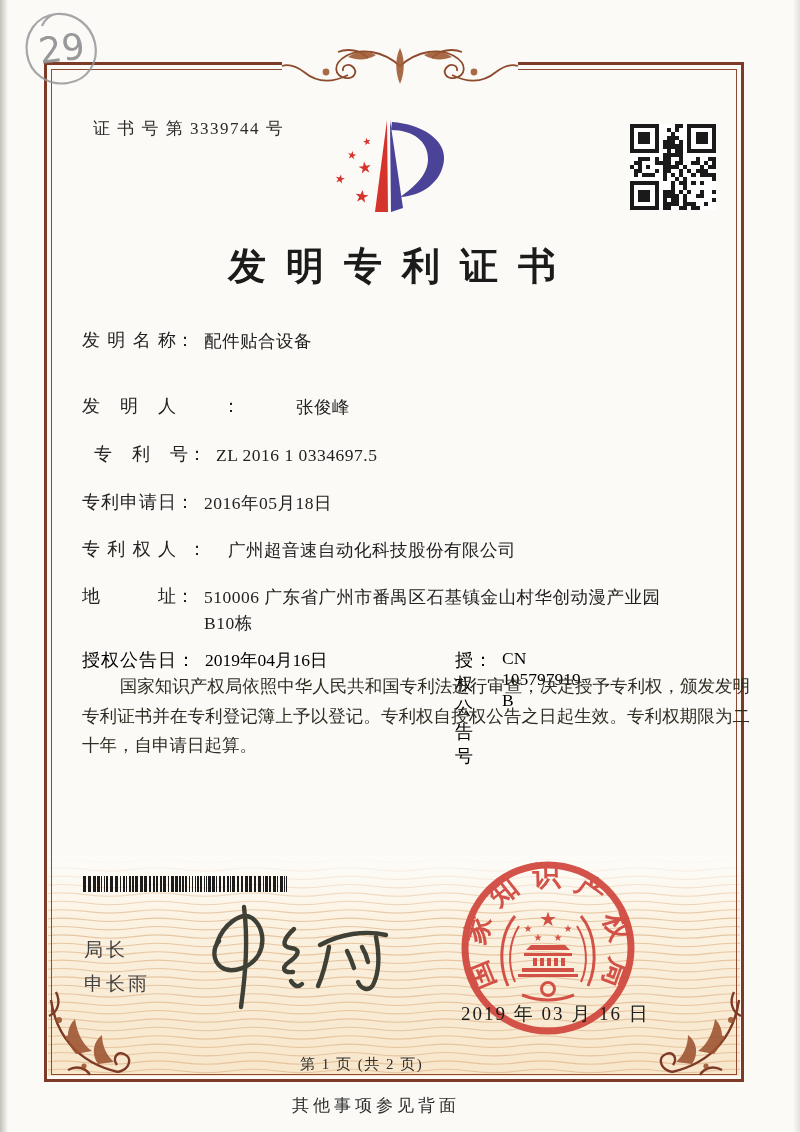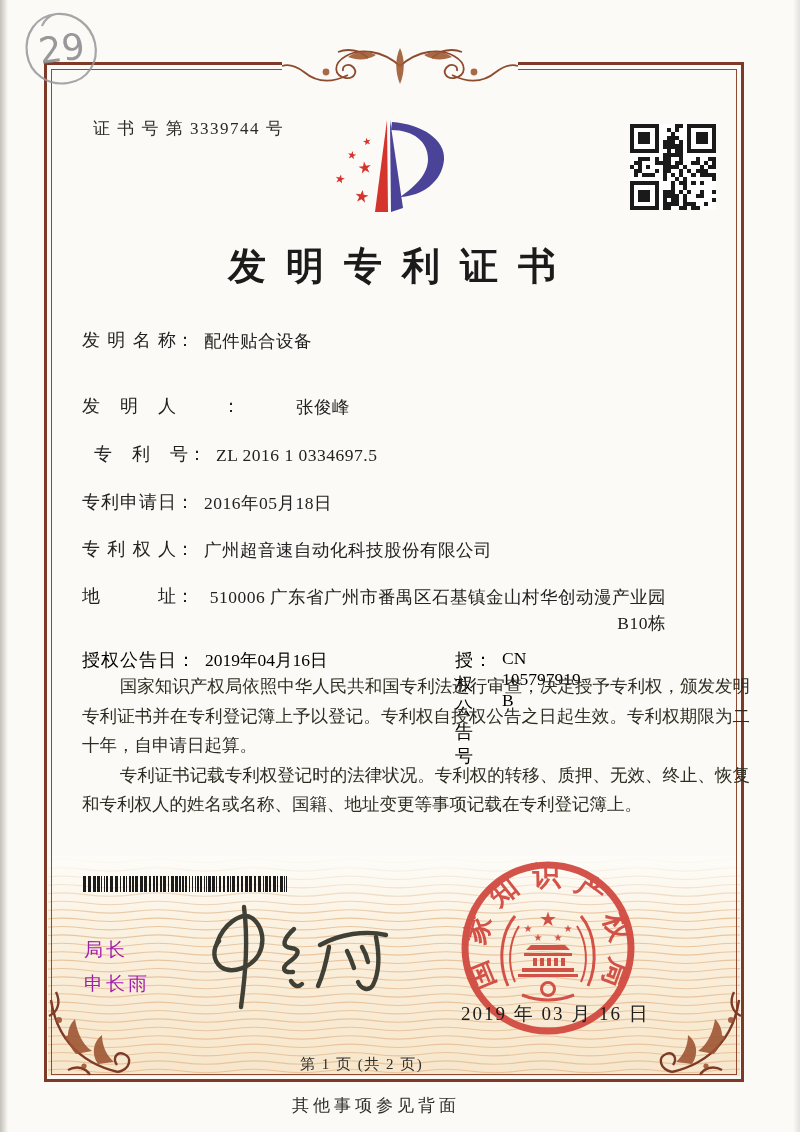--- a/index.html
+++ b/index.html
@@ -15,26 +15,26 @@
   
   .guilloche{left:48px;top:856px;width:692px;height:220px;z-index:1;background:linear-gradient(#fdf7ec,#f7e6ca);}
   .guilloche .fade{position:absolute;left:0;top:0;width:100%;height:62px;background:linear-gradient(#fdfcf8,rgba(253,252,248,0));}
   
   .cert-no{left:93px;top:117px;font-size:17px;letter-spacing:1.5px;color:#2a2a2a;z-index:4;}
   .title{left:0;top:241px;width:800px;text-align:center;font-size:38px;font-weight:bold;color:#1b1b1b;letter-spacing:20px;padding-left:4px;box-sizing:border-box;z-index:4;}
   .frow{left:82px;z-index:4;font-size:17.5px;color:#222;display:flex;align-items:flex-start;}
   .flabel{display:inline-block;width:94px;font-size:18px;text-align:justify;text-align-last:justify;color:#222;}
   .fcolon{display:inline-block;margin-right:10px;font-size:18px;}
   .fvalue{display:inline-block;letter-spacing:.5px;line-height:26px;}
-  .fvalue.addr{width:462px;text-align:right;}
+  .fvalue.addr{width:462px;}
   .grantrow{left:82px;top:638px;z-index:4;font-size:17.5px;display:flex;margin-top:10px;}
   .grant2{position:absolute;left:373px;top:0;display:flex;}
   .paras{left:82px;top:672px;width:668px;z-index:4;font-size:17.5px;line-height:29.5px;color:#2e2d22;text-align:justify;}
   .paras p{margin:0;text-indent:2.15em;}
-  .signer{left:84px;top:933px;z-index:4;font-family:Liberation Sans, sans-serif;font-size:19px;color:#a21caf;letter-spacing:3px;line-height:34px;}
+  .signer{left:84px;top:933px;z-index:4;font-family:Liberation Sans, sans-serif;font-size:19px;color:#404040;letter-spacing:3px;line-height:34px;}
   .seal-date{left:461px;top:1001px;z-index:6;font-size:19px;color:#1d1d1d;letter-spacing:2px;}
   .pagenum{left:300px;top:1055px;z-index:4;font-size:15px;letter-spacing:1.5px;color:#2f2f2f;}
   .footer-note{left:292px;top:1094px;z-index:4;font-size:17px;letter-spacing:4px;color:#2e2e2e;}
   svg{display:block;}
   .z3{z-index:3;} .z4{z-index:4;} .z5{z-index:5;}
 </style>
 </head>
 <body>
 
 <div class="page">
@@ -300,21 +300,21 @@
   <div class="abs frow" style="top:442px;margin-left:12px;">
     <span class="flabel">专利号</span>
       <span class="fcolon">：</span>
       <span class="fvalue">ZL 2016 1 0334697.5</span>
   </div>
   <div class="abs frow" style="top:490px;">
     <span class="flabel">专利申请日</span>
       <span class="fcolon">：</span>
       <span class="fvalue">2016年05月18日</span>
   </div>
-  <div class="abs frow" style="top:537px;">
+  <div class="abs frow" style="top:537px;gap:12px;">
     <span class="flabel">专利权人</span>
       <span class="fcolon">：</span>
       <span class="fvalue">广州超音速自动化科技股份有限公司</span>
   </div>
   <div class="abs frow" style="top:584px;">
     <span class="flabel">地址</span>
       <span class="fcolon">：</span>
       <span class="fvalue addr">510006 广东省广州市番禺区石基镇金山村华创动漫产业园B10栋</span>
   </div>
 
@@ -324,21 +324,20 @@
       <span>2019年04月16日</span>
     <span class="grant2">
       <span style="font-size:18px;letter-spacing:1px;">授权公告号</span>
         <span class="fcolon">：</span>
         <span>CN 105797919 B</span>
     </span>
   </div>
 
   <div class="abs paras">
     <p>国家知识产权局依照中华人民共和国专利法进行审查，决定授予专利权，颁发发明专利证书并在专利登记簿上予以登记。专利权自授权公告之日起生效。专利权期限为二十年，自申请日起算。</p>
-    <p>专利证书记载专利权登记时的法律状况。专利权的转移、质押、无效、终止、恢复和专利权人的姓名或名称、国籍、地址变更等事项记载在专利登记簿上。</p>
   </div>
 
   <svg id="barcode" class="abs z4" style="left:83px;top:876px;" width="208" height="16" viewBox="0 0 208 16" shape-rendering="crispEdges">
       <rect x="0" y="0" width="3" height="16" fill="#1c1c1c"></rect>
       <rect x="5" y="0" width="3" height="16" fill="#1c1c1c"></rect>
       <rect x="10" y="0" width="3" height="16" fill="#1c1c1c"></rect>
       <rect x="14" y="0" width="3" height="16" fill="#1c1c1c"></rect>
       <rect x="18" y="0" width="1" height="16" fill="#1c1c1c"></rect>
       <rect x="21" y="0" width="1" height="16" fill="#1c1c1c"></rect>
       <rect x="23" y="0" width="2" height="16" fill="#1c1c1c"></rect>

